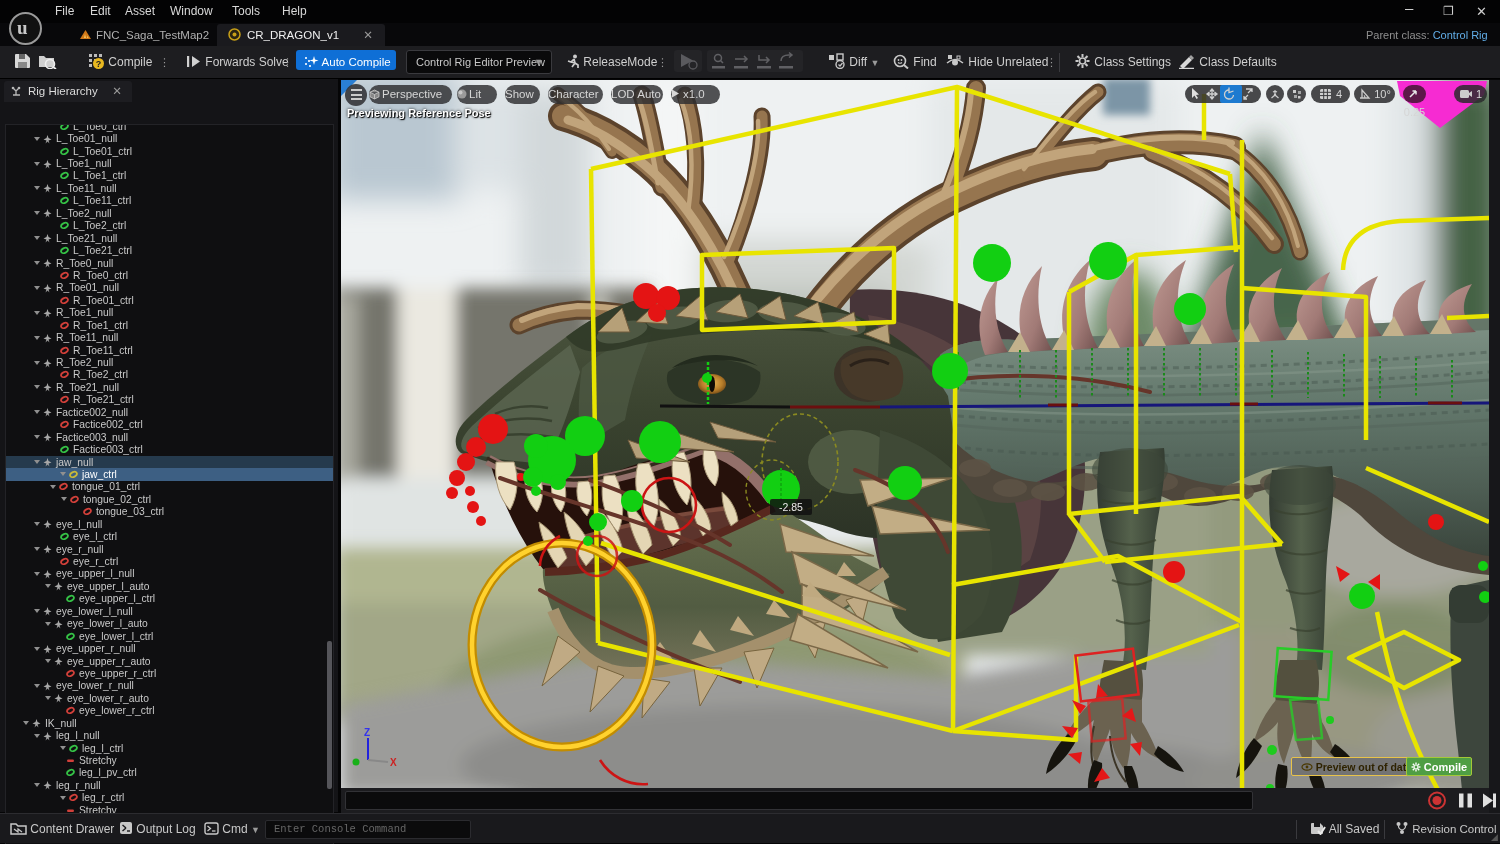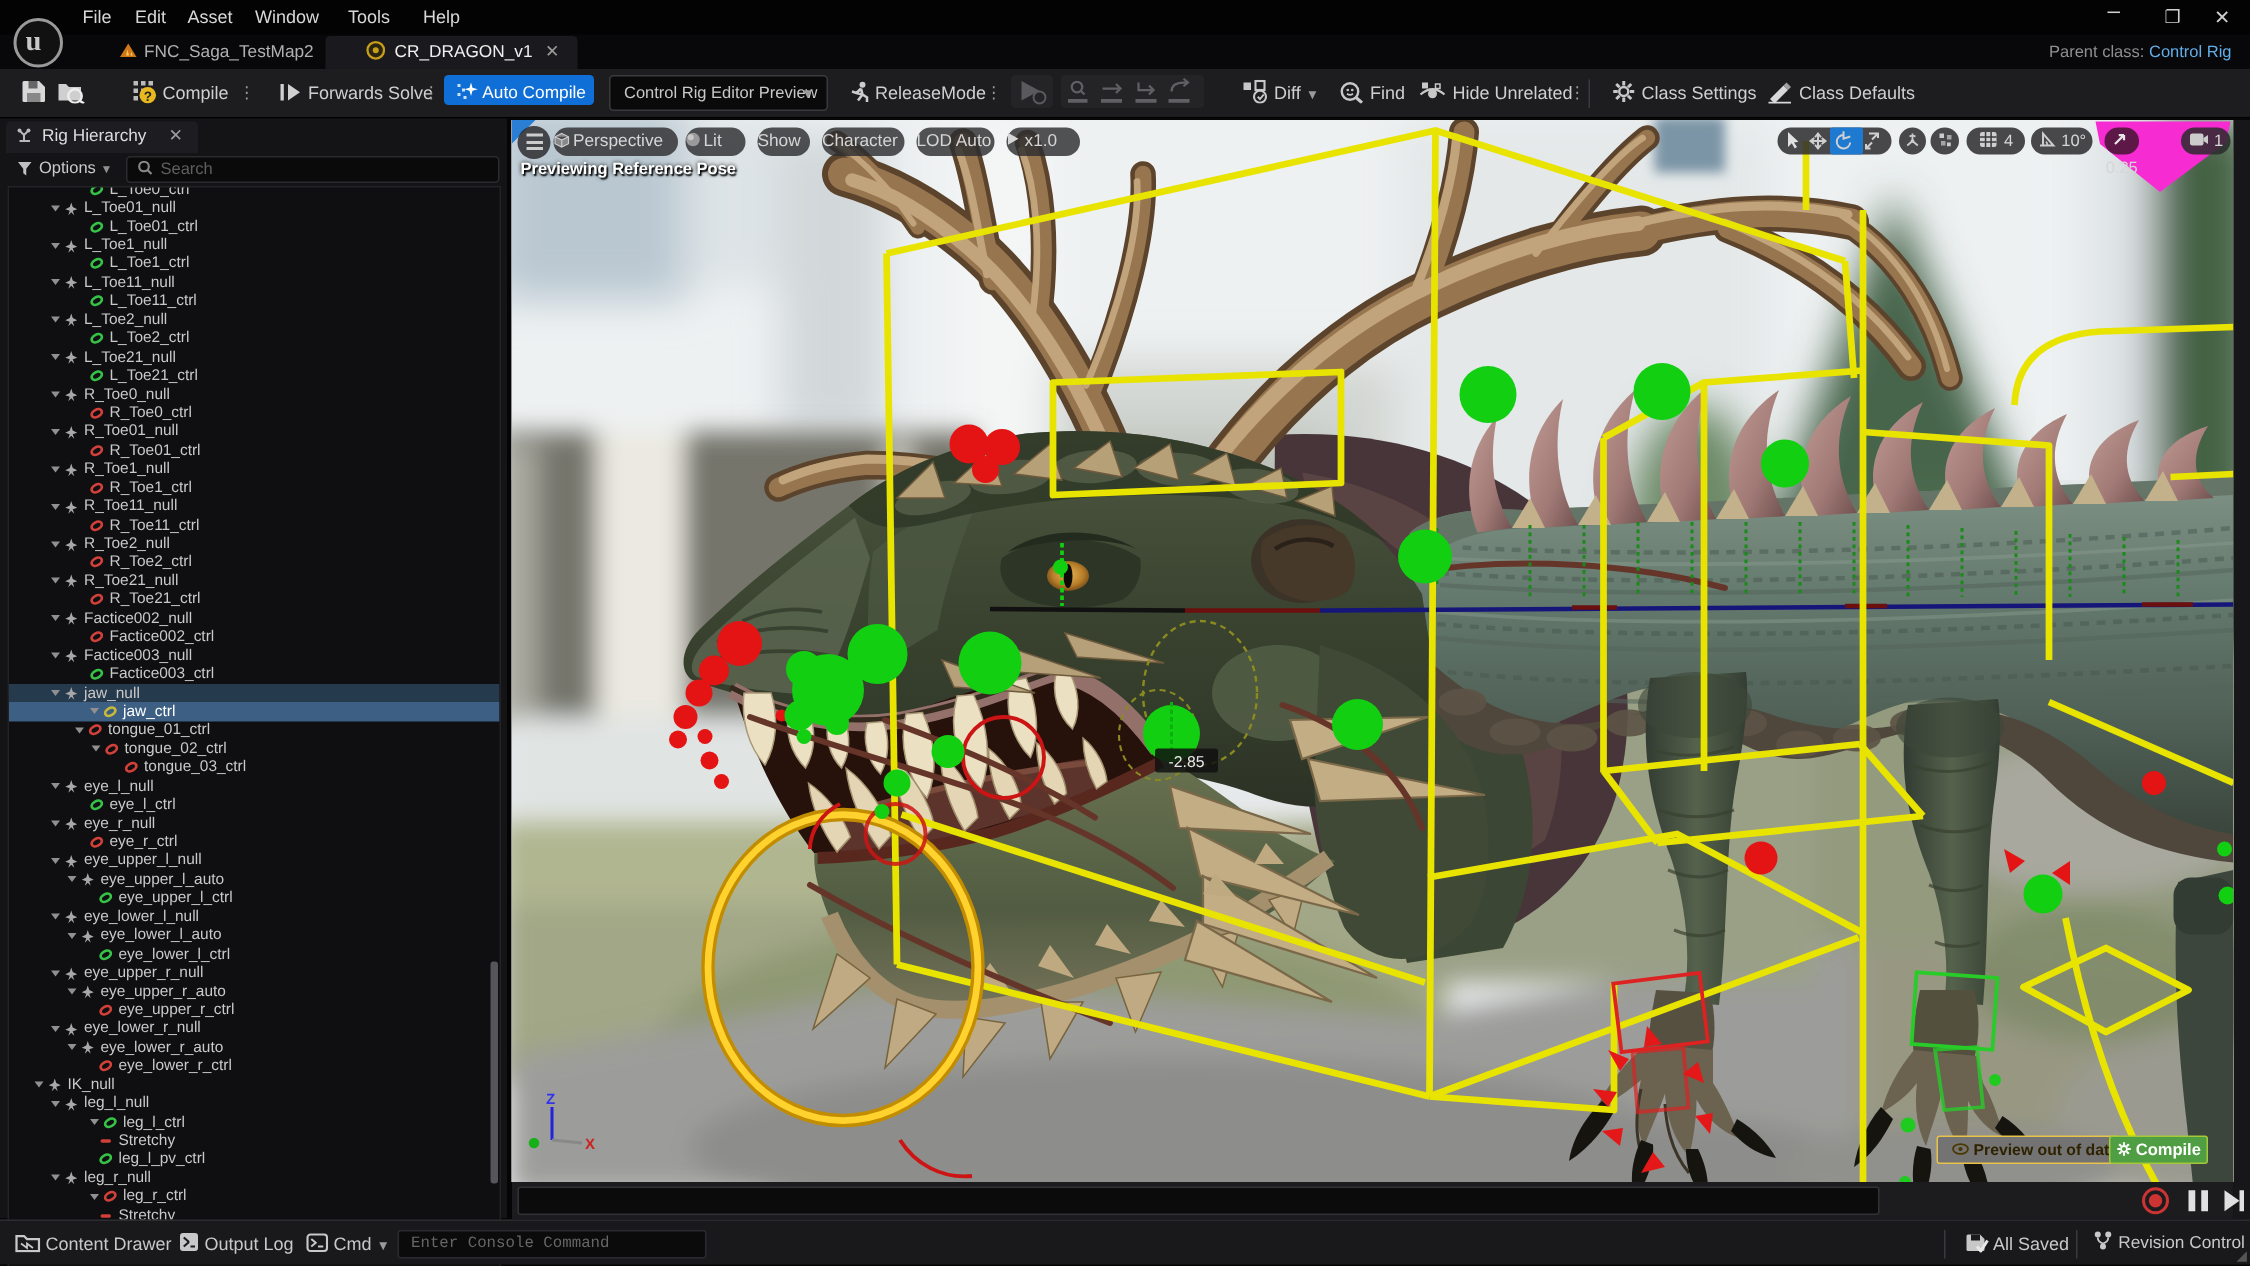--- a/index.html
+++ b/index.html
@@ -76,21 +76,21 @@
 </div>
 <div id="logo">
       <span>u</span>
     </div>
 
 <div id="tabs">
  <span class="tab" style="left:79px"><svg width="13" height="11" style="vertical-align:-1px;margin-right:4px">
           <path d="M6.5 1 L12 10 L1 10 Z" fill="#d07818"></path>
           <path d="M5 9 L6 5 L7 9 Z M8 9 L8.5 6.5 L9.5 9Z" fill="#f8c860"></path>
         </svg>FNC_Saga_TestMap2</span>
- <span class="tab" id="tab2" style="left:217px;width:168px;padding-left:27px"><svg width="13" height="13" style="vertical-align:-2px;margin-right:6px">
+ <span class="tab" id="tab2" style="left:217px;width:168px;padding-left:11px"><svg width="13" height="13" style="vertical-align:-2px;margin-right:6px">
           <circle cx="6.5" cy="6.5" r="5.5" fill="#2a2412" stroke="#c8a018" stroke-width="1.5"></circle>
           <circle cx="6.5" cy="6.5" r="2" fill="#c8a018"></circle>
         </svg><b style="font-weight:normal">CR_DRAGON_v1</b><span style="position:absolute;right:12px;color:#9a9a9a">✕</span></span>
  <span class="tab" style="left:1366px;color:#8f8f8f;font-size:11px">Parent class: <span style="color:#62aee8">Control Rig</span></span>
 </div>
 
 <div id="tbar">
  <span class="t" style="left:14px"><svg width="17" height="16" style="vertical-align:-3px">
           <path d="M1 2 Q1 1 2 1 L12 1 L16 5 L16 14 Q16 15 15 15 L2 15 Q1 15 1 14 Z" fill="#d8d8d8"></path>
           <rect x="4" y="9" width="9" height="6" fill="#888"></rect>
@@ -197,30 +197,20 @@
           <line x1="1" y1="14.5" x2="16" y2="14.5" stroke="#d8d8d8" stroke-width="1.5"></line>
         </svg> Class Defaults</span>
 </div>
 
 <div id="lpanel">
 <div id="ptab"><svg width="12" height="11" style="vertical-align:-2px;margin:0 5px 0 7px">
           <path d="M2 2 L5 5 M8 2 L5 5 L5 9 M2 9 L5 9 M9 9 L5 9" stroke="#b8b8b8" stroke-width="1.3" fill="none"></path>
           <circle cx="2" cy="2" r="1.3" fill="#b8b8b8"></circle>
           <circle cx="8" cy="2" r="1.3" fill="#b8b8b8"></circle>
         </svg>Rig Hierarchy<span style="position:absolute;right:10px;color:#9a9a9a">✕</span></div>
-<div id="opts">
-        <svg width="10" height="10" style="position:absolute;left:12px;top:6px">
-          <path d="M0 0 L9 0 L5.5 4.5 L5.5 9 L3.5 7.5 L3.5 4.5 Z" fill="#c0c0c0"></path>
-        </svg>
-        <span style="position:absolute;left:26px;top:4px;font-size:11px;color:#cacaca">Options <span style="font-size:8px;color:#909090">▼</span></span>
-<span id="searchbox"><svg width="10" height="10" style="vertical-align:-1px;margin:0 5px 0 7px">
-            <circle cx="4" cy="4" r="3.2" fill="none" stroke="#8a8a8a" stroke-width="1.4"></circle>
-            <line x1="6.5" y1="6.5" x2="9" y2="9" stroke="#8a8a8a" stroke-width="1.4"></line>
-          </svg>Search</span>
-      </div>
 <div id="tree">
 <div class="r d3">
           <svg width="9" height="9" viewBox="0 0 9 9" style="color:#35c246">
             <use href="#ctl" stroke="#35c246"></use>
           </svg>
           <span>L_Toe0_ctrl</span>
         </div>
 <div class="r d2">
           <b></b>
           <svg width="9" height="10" viewBox="0 0 9 10">

